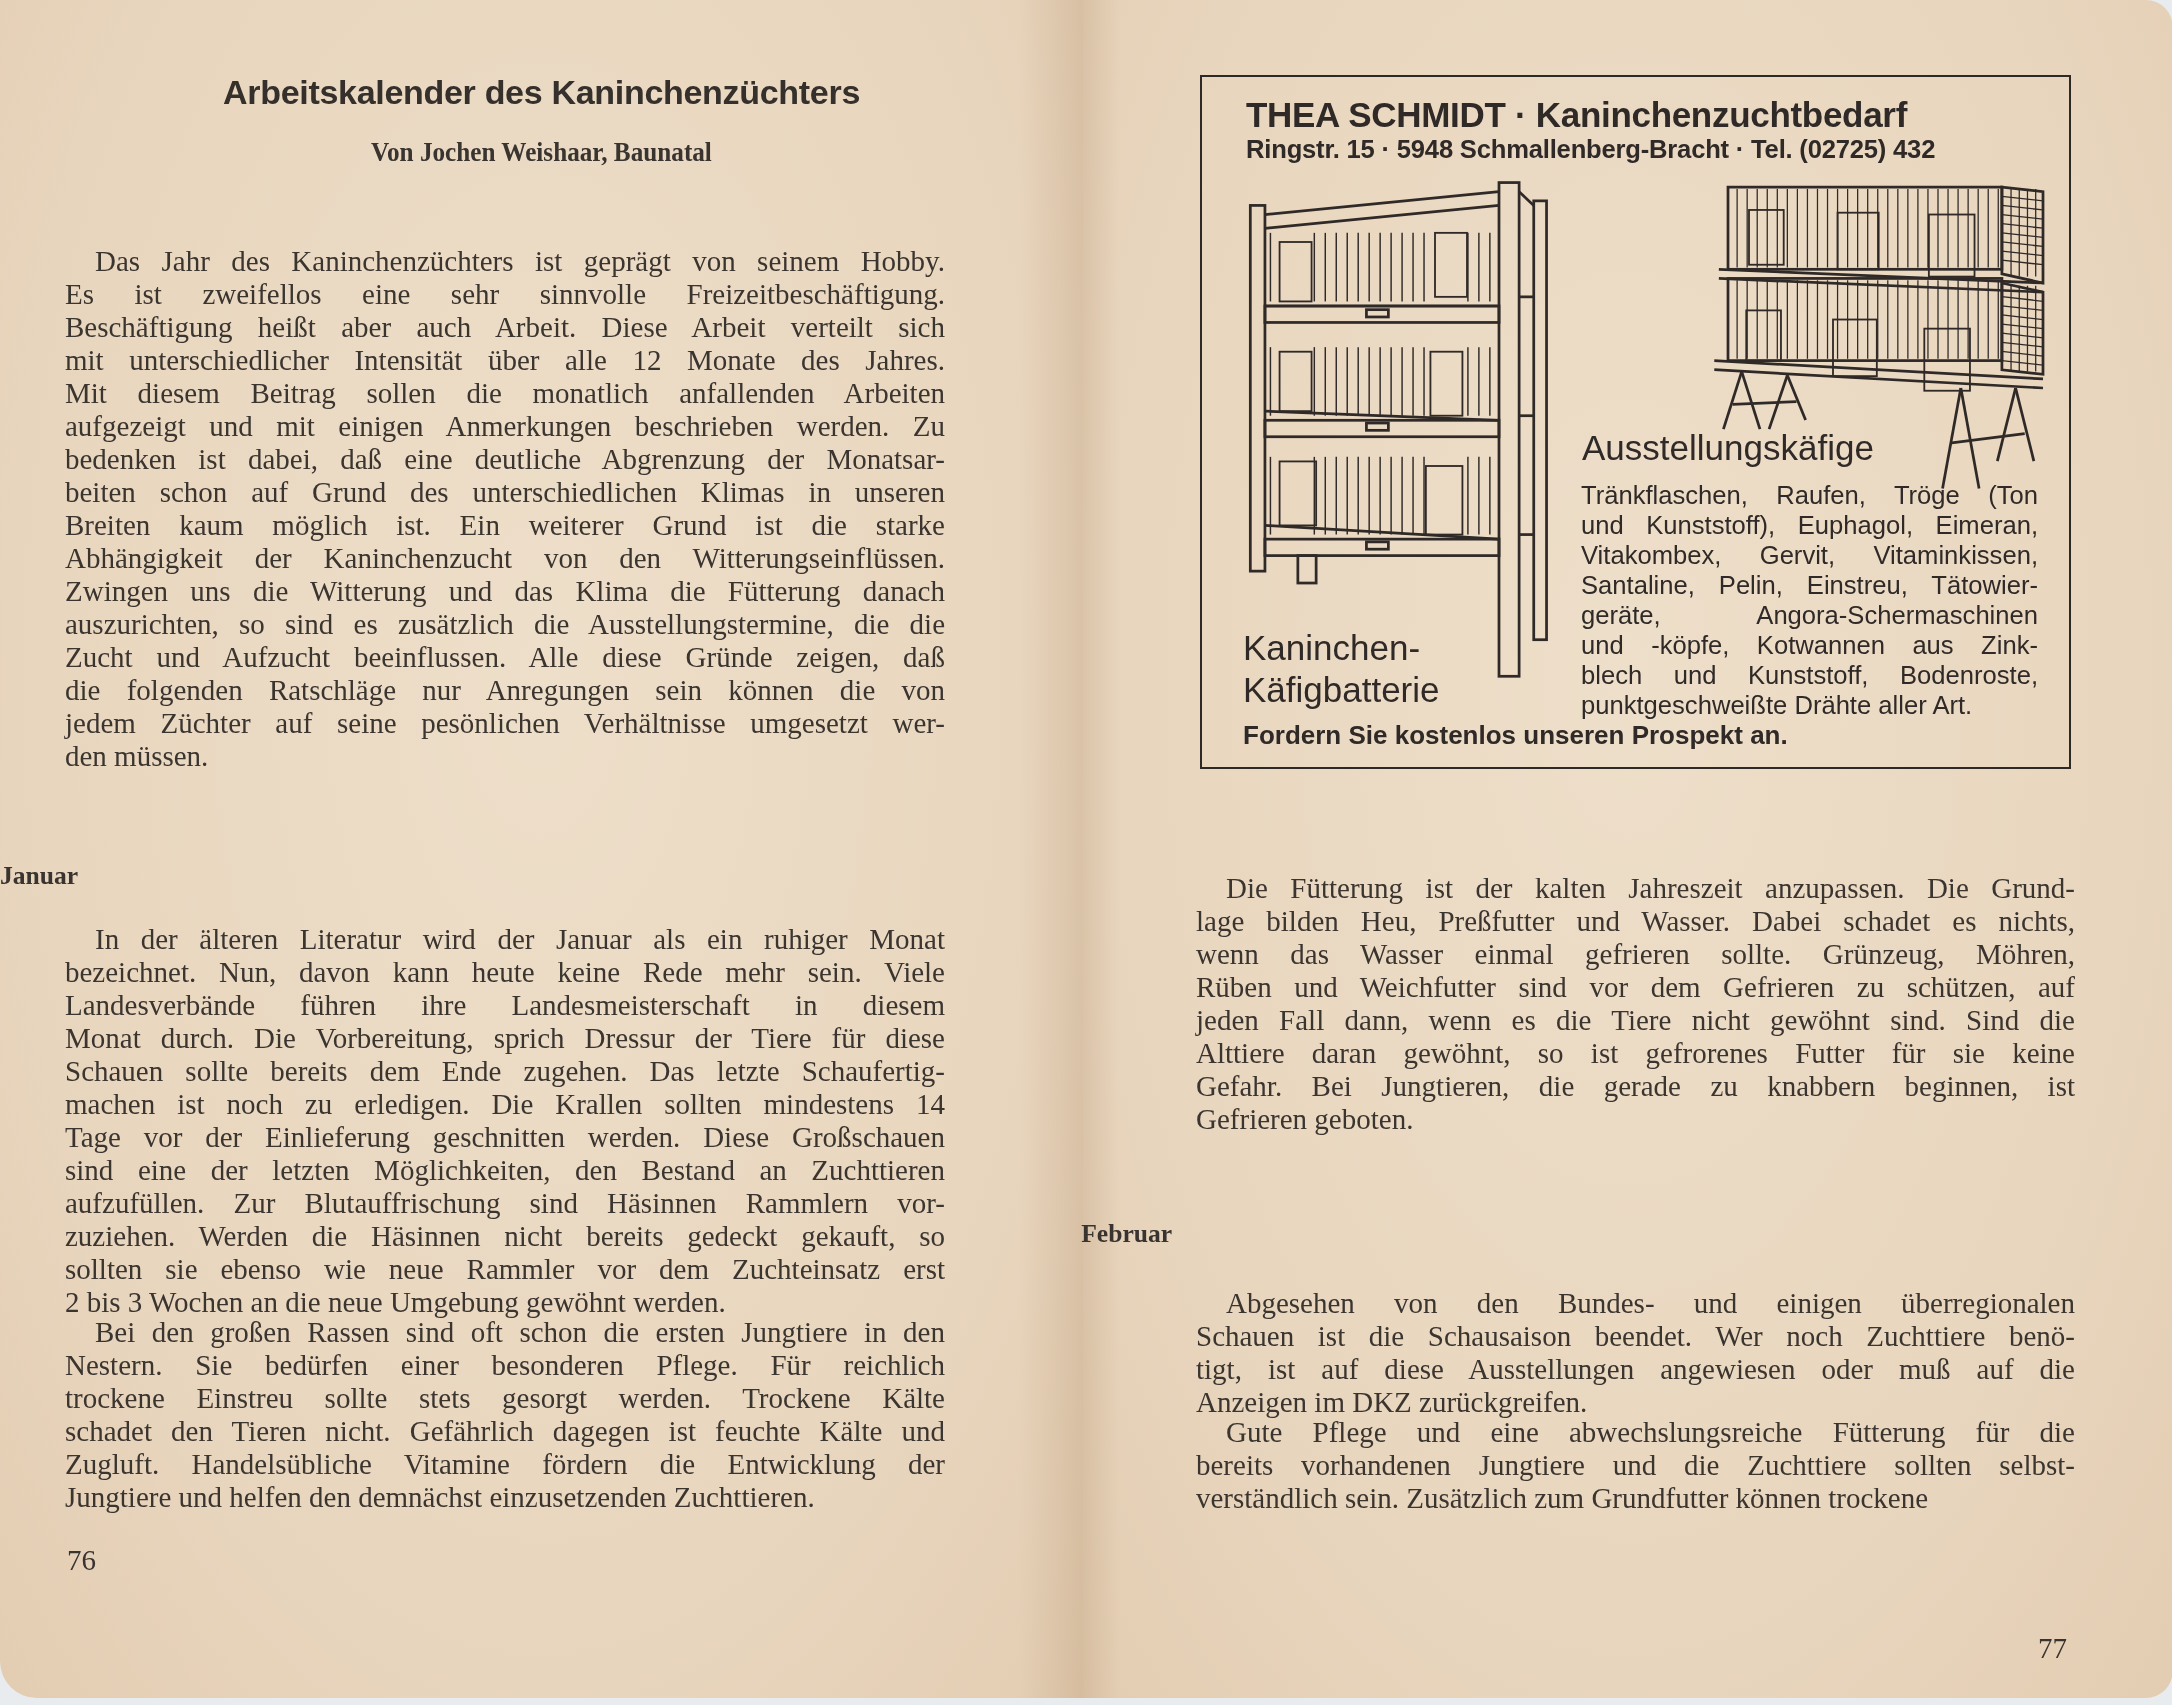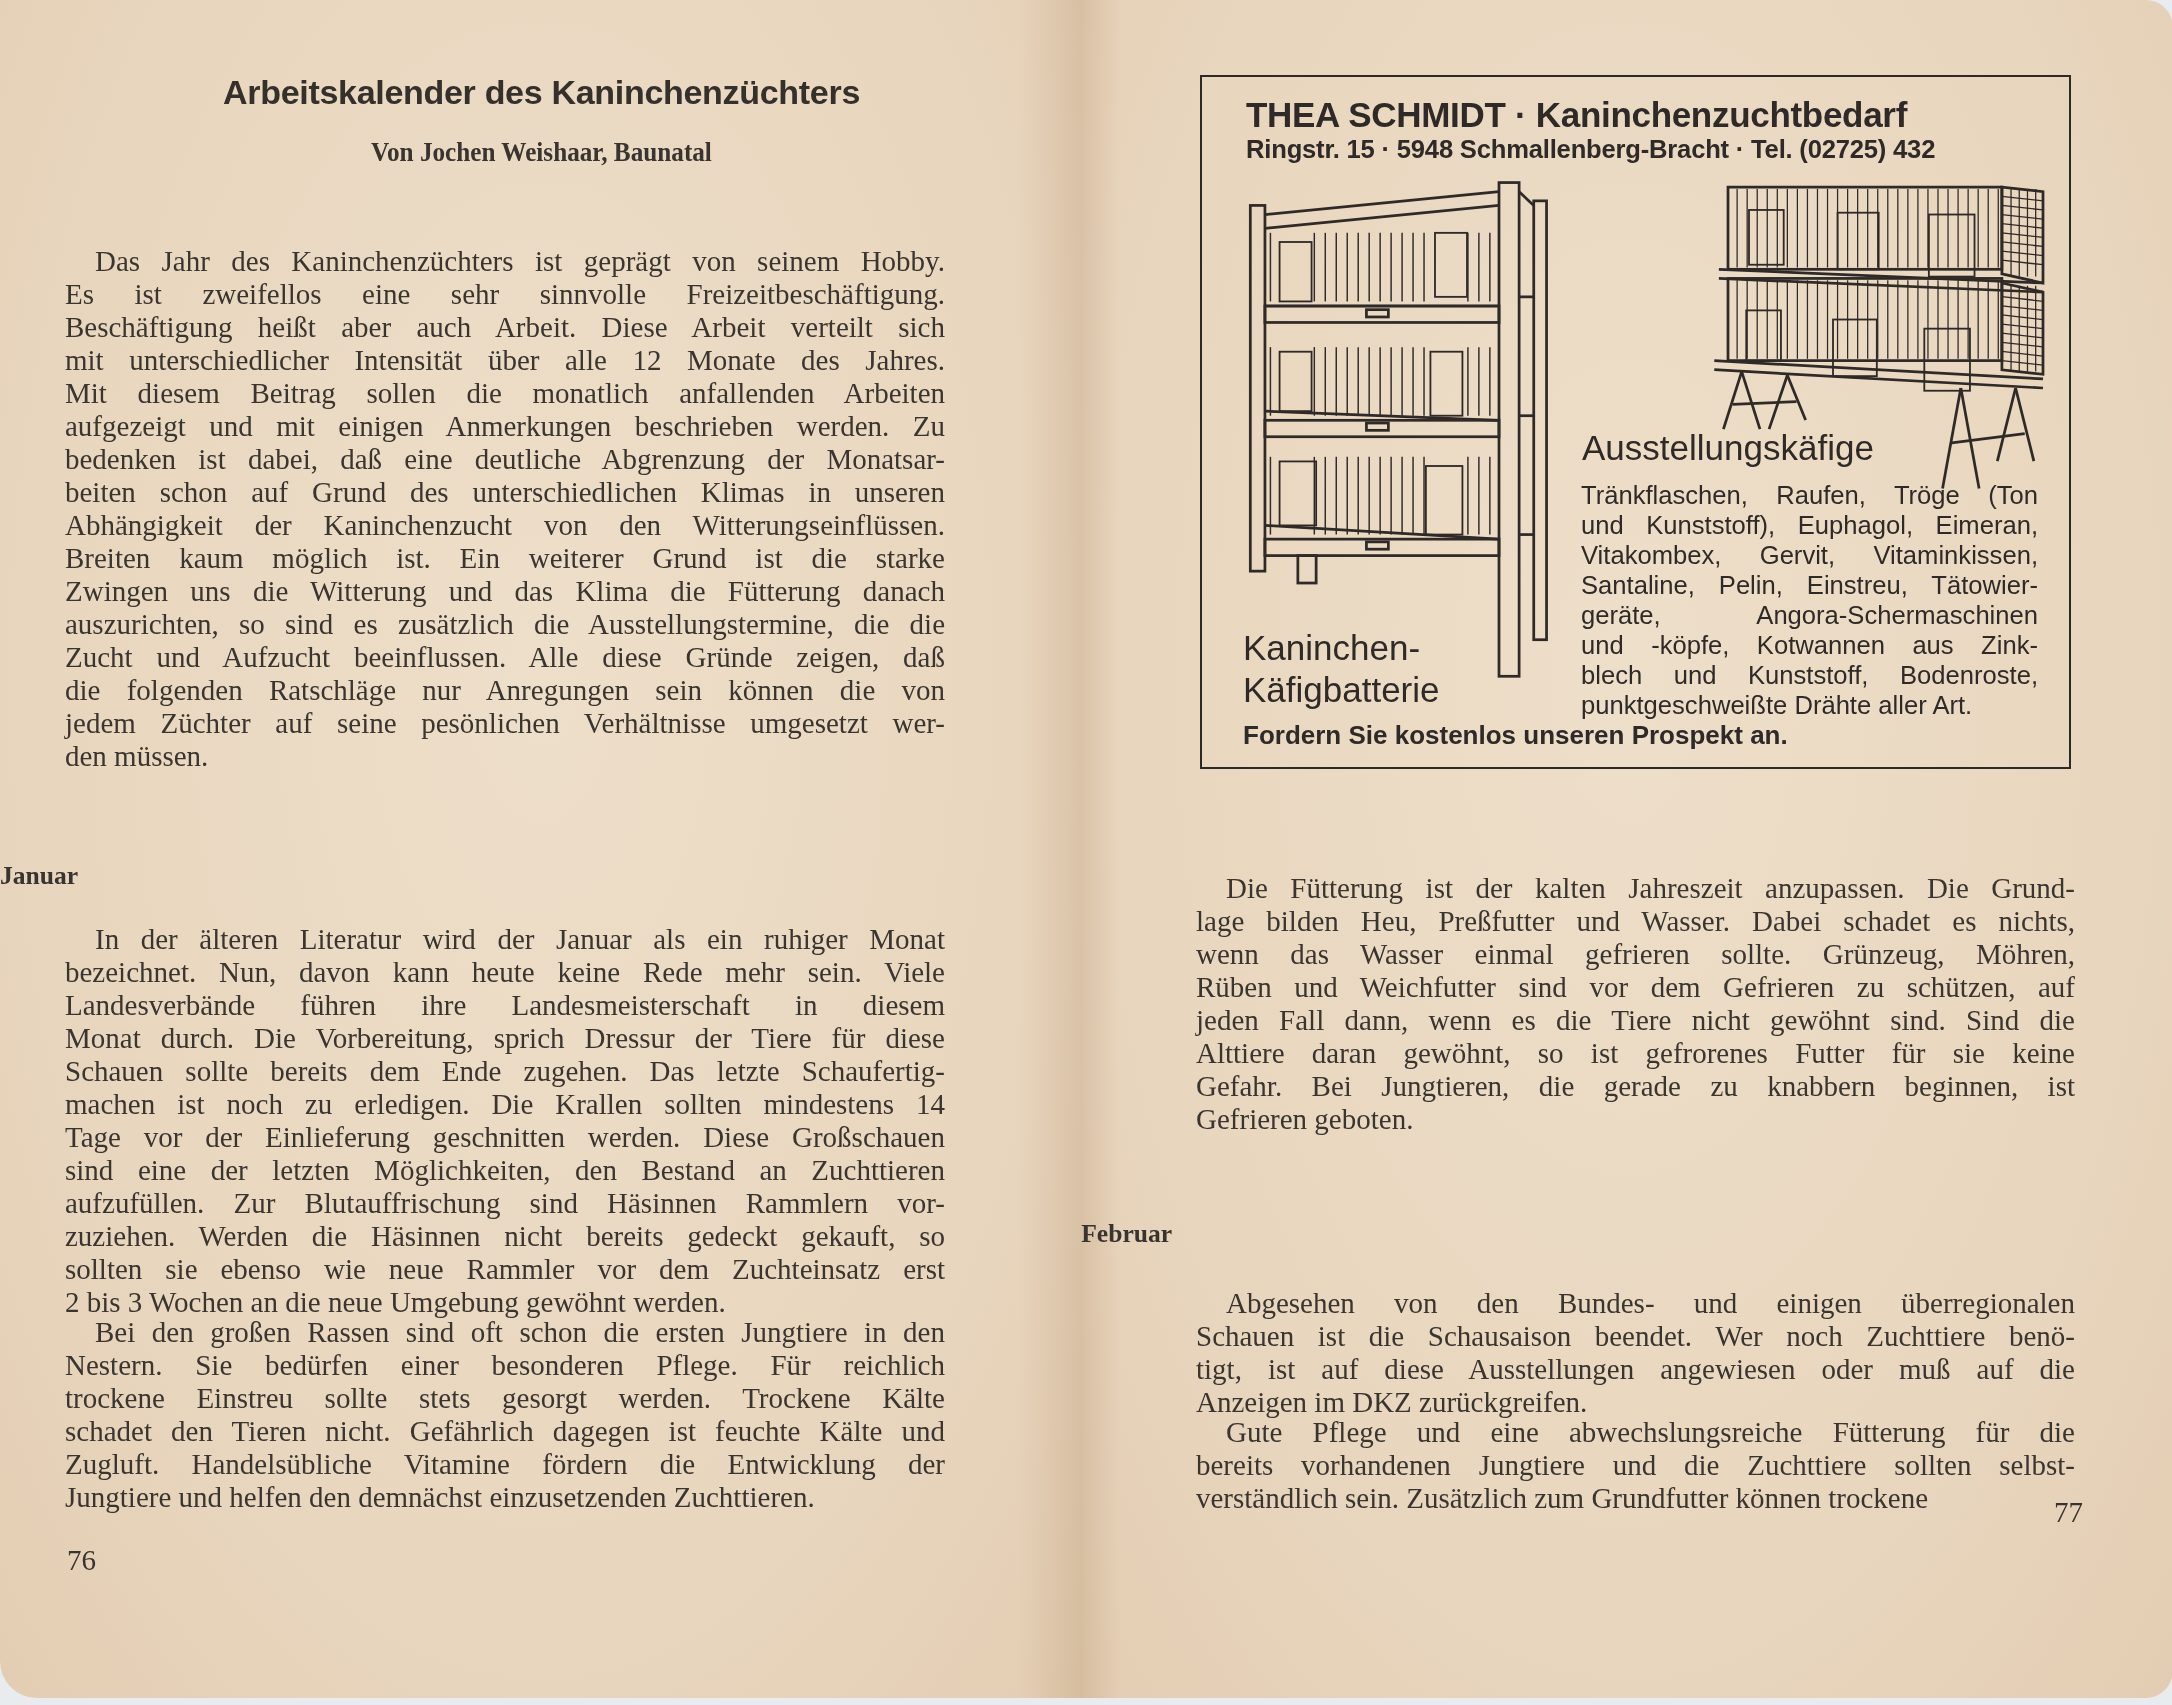--- a/index.html
+++ b/index.html
@@ -77,22 +77,22 @@
 
     <div class="col body-text" style="top:245px;" id="intro">
         <span class="line" style="text-indent: 30px;">Das Jahr des Kaninchenzüchters ist geprägt von seinem Hobby.</span>
         <span class="line">Es ist zweifellos eine sehr sinnvolle Freizeitbeschäftigung.</span>
         <span class="line">Beschäftigung heißt aber auch Arbeit. Diese Arbeit verteilt sich</span>
         <span class="line">mit unterschiedlicher Intensität über alle 12 Monate des Jahres.</span>
         <span class="line">Mit diesem Beitrag sollen die monatlich anfallenden Arbeiten</span>
         <span class="line">aufgezeigt und mit einigen Anmerkungen beschrieben werden. Zu</span>
         <span class="line">bedenken ist dabei, daß eine deutliche Abgrenzung der Monatsar-</span>
         <span class="line">beiten schon auf Grund des unterschiedlichen Klimas in unseren</span>
+        <span class="line">Breiten kaum möglich ist. Ein weiterer Grund ist die starke</span>
         <span class="line">Abhängigkeit der Kaninchenzucht von den Witterungseinflüssen.</span>
-        <span class="line">Breiten kaum möglich ist. Ein weiterer Grund ist die starke</span>
         <span class="line">Zwingen uns die Witterung und das Klima die Fütterung danach</span>
         <span class="line">auszurichten, so sind es zusätzlich die Ausstellungstermine, die die</span>
         <span class="line">Zucht und Aufzucht beeinflussen. Alle diese Gründe zeigen, daß</span>
         <span class="line">die folgenden Ratschläge nur Anregungen sein können die von</span>
         <span class="line">jedem Züchter auf seine pesönlichen Verhältnisse umgesetzt wer-</span>
         <span class="line last">den müssen.</span>
       </div>
 
     <div class="section-head" style="top:861px;">Januar</div>
 
@@ -356,16 +356,16 @@
         <span class="line">Schauen ist die Schausaison beendet. Wer noch Zuchttiere benö-</span>
         <span class="line">tigt, ist auf diese Ausstellungen angewiesen oder muß auf die</span>
         <span class="line last">Anzeigen im DKZ zurückgreifen.</span>
       </div>
     <div class="col body-text" style="top:1416px;" id="feb2">
         <span class="line" style="text-indent: 30px;">Gute Pflege und eine abwechslungsreiche Fütterung für die</span>
         <span class="line">bereits vorhandenen Jungtiere und die Zuchttiere sollten selbst-</span>
         <span class="line last">verständlich sein. Zusätzlich zum Grundfutter können trockene</span>
       </div>
 
-    <div class="folio" style="left:955px; top:1496px;margin-left:16px;">77</div>
+    <div class="folio" style="left:955px; top:1632px;">77</div>
   </div>
 </div>
 
 
 </body></html>

